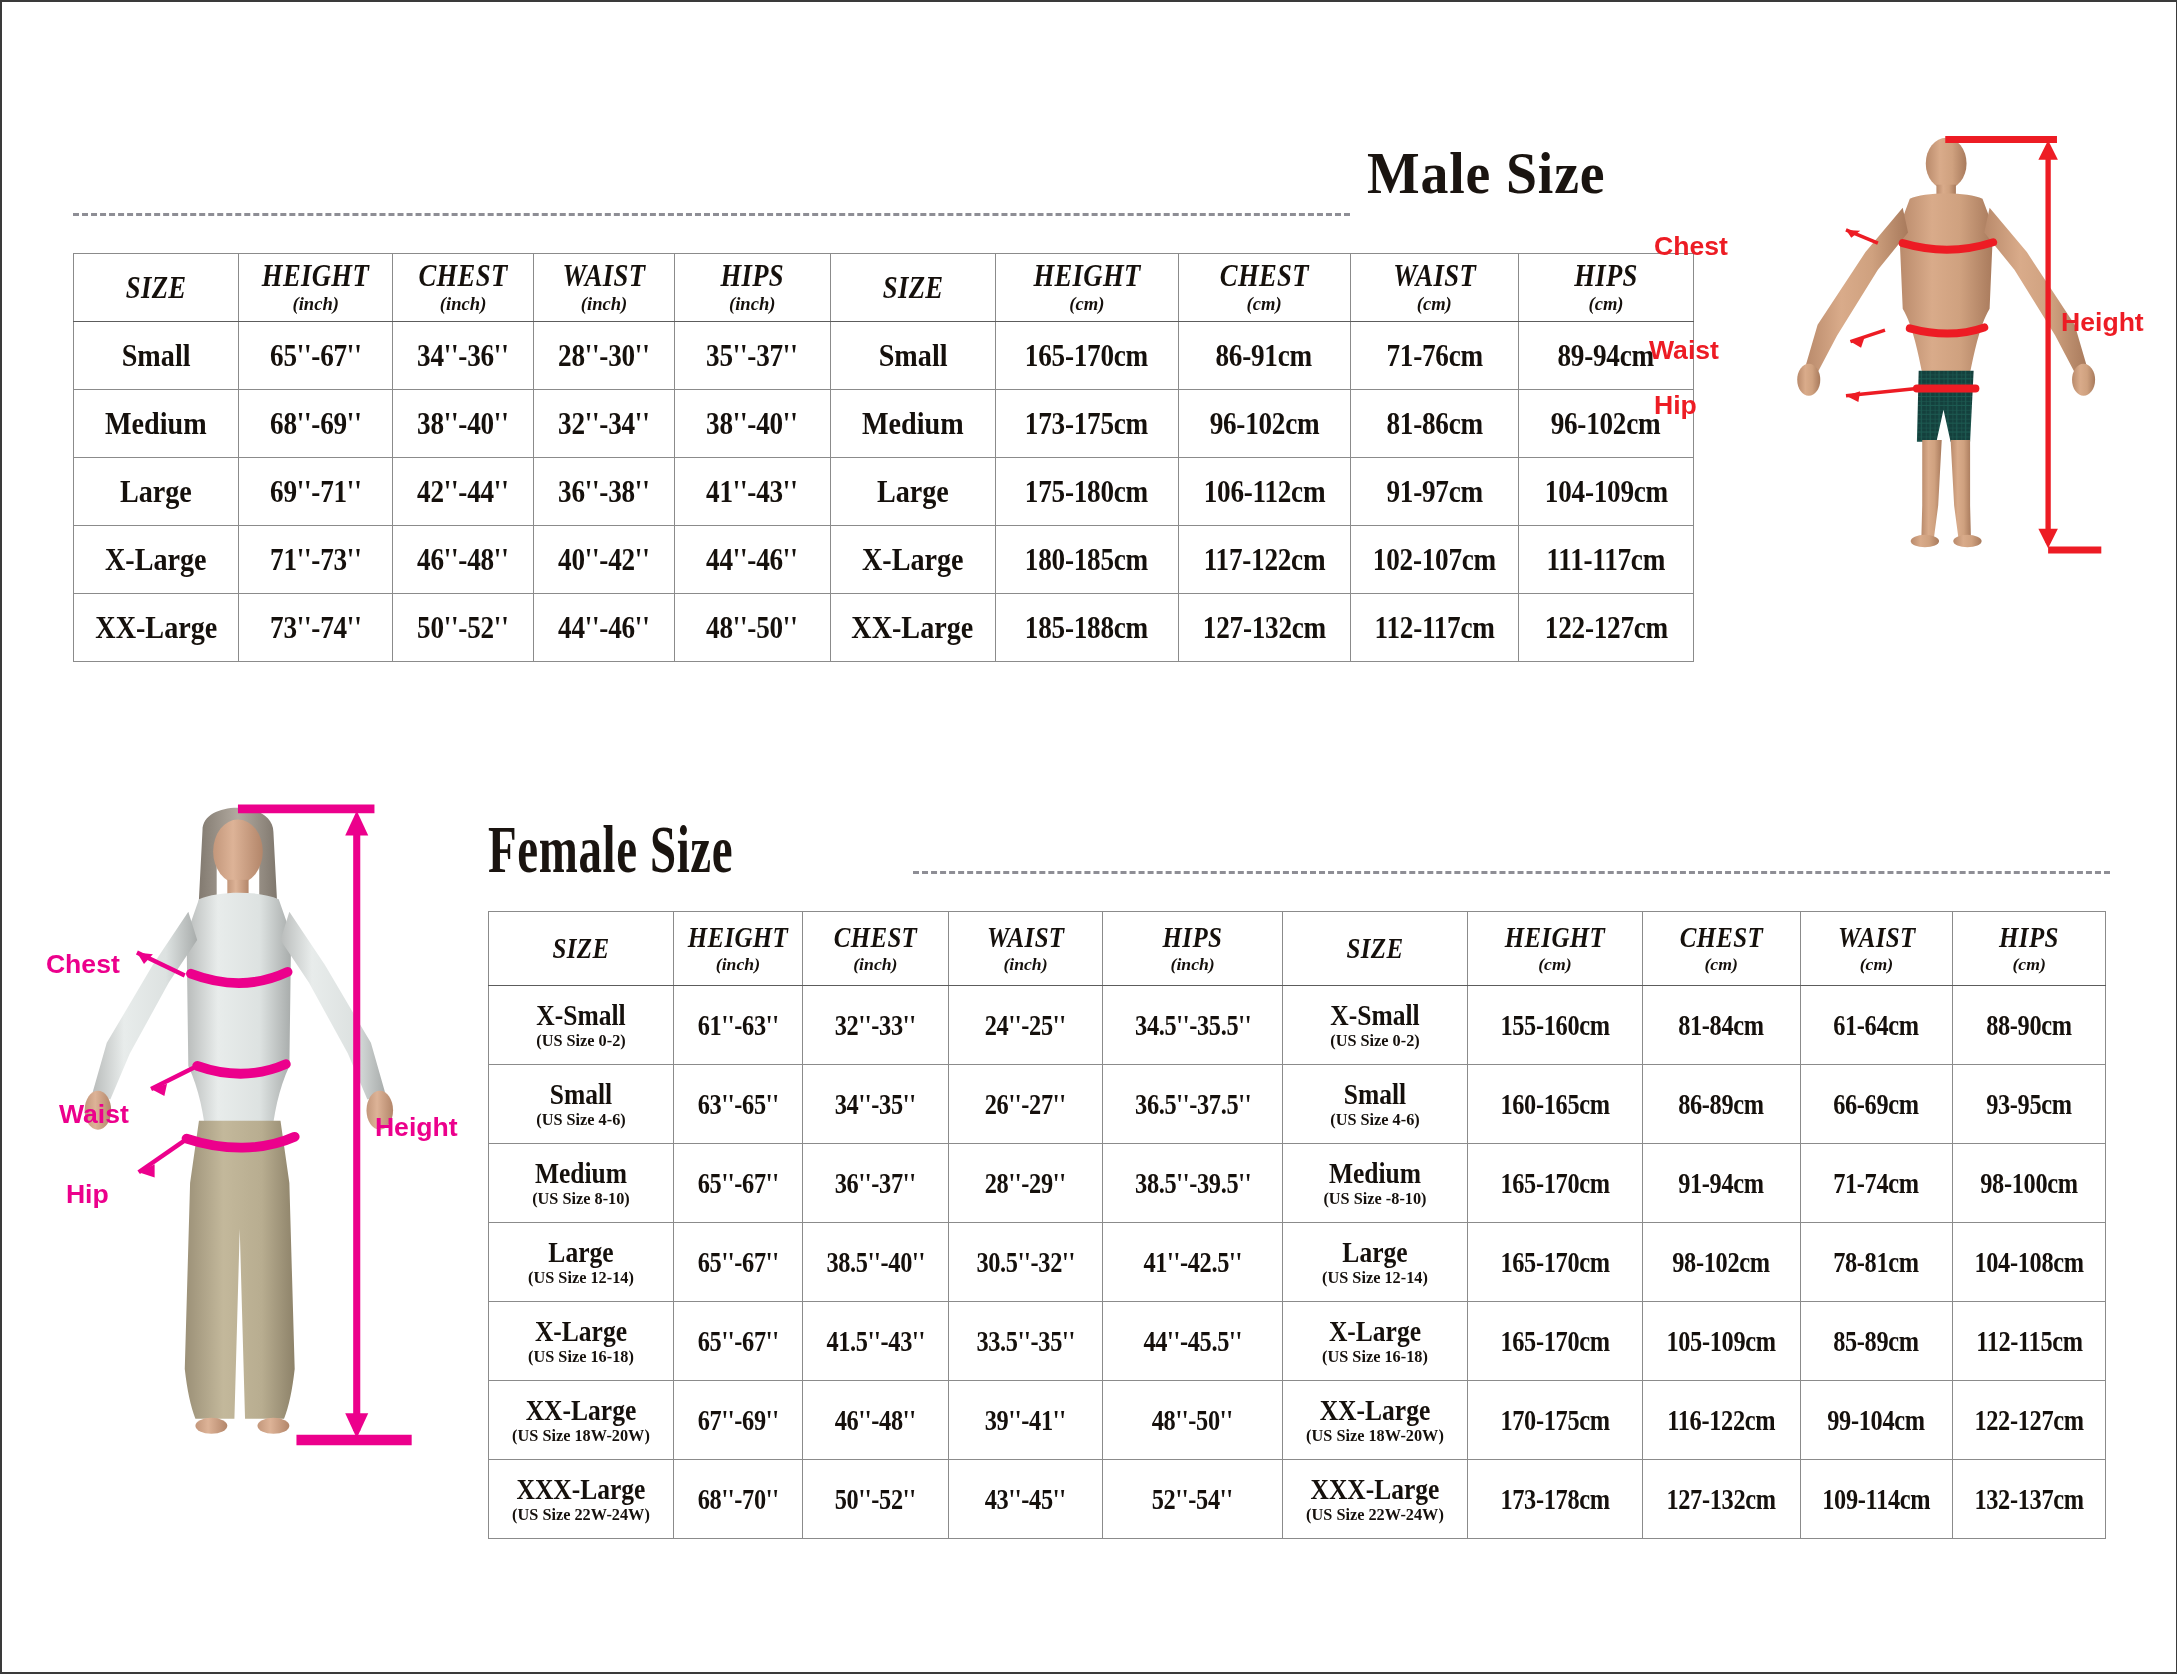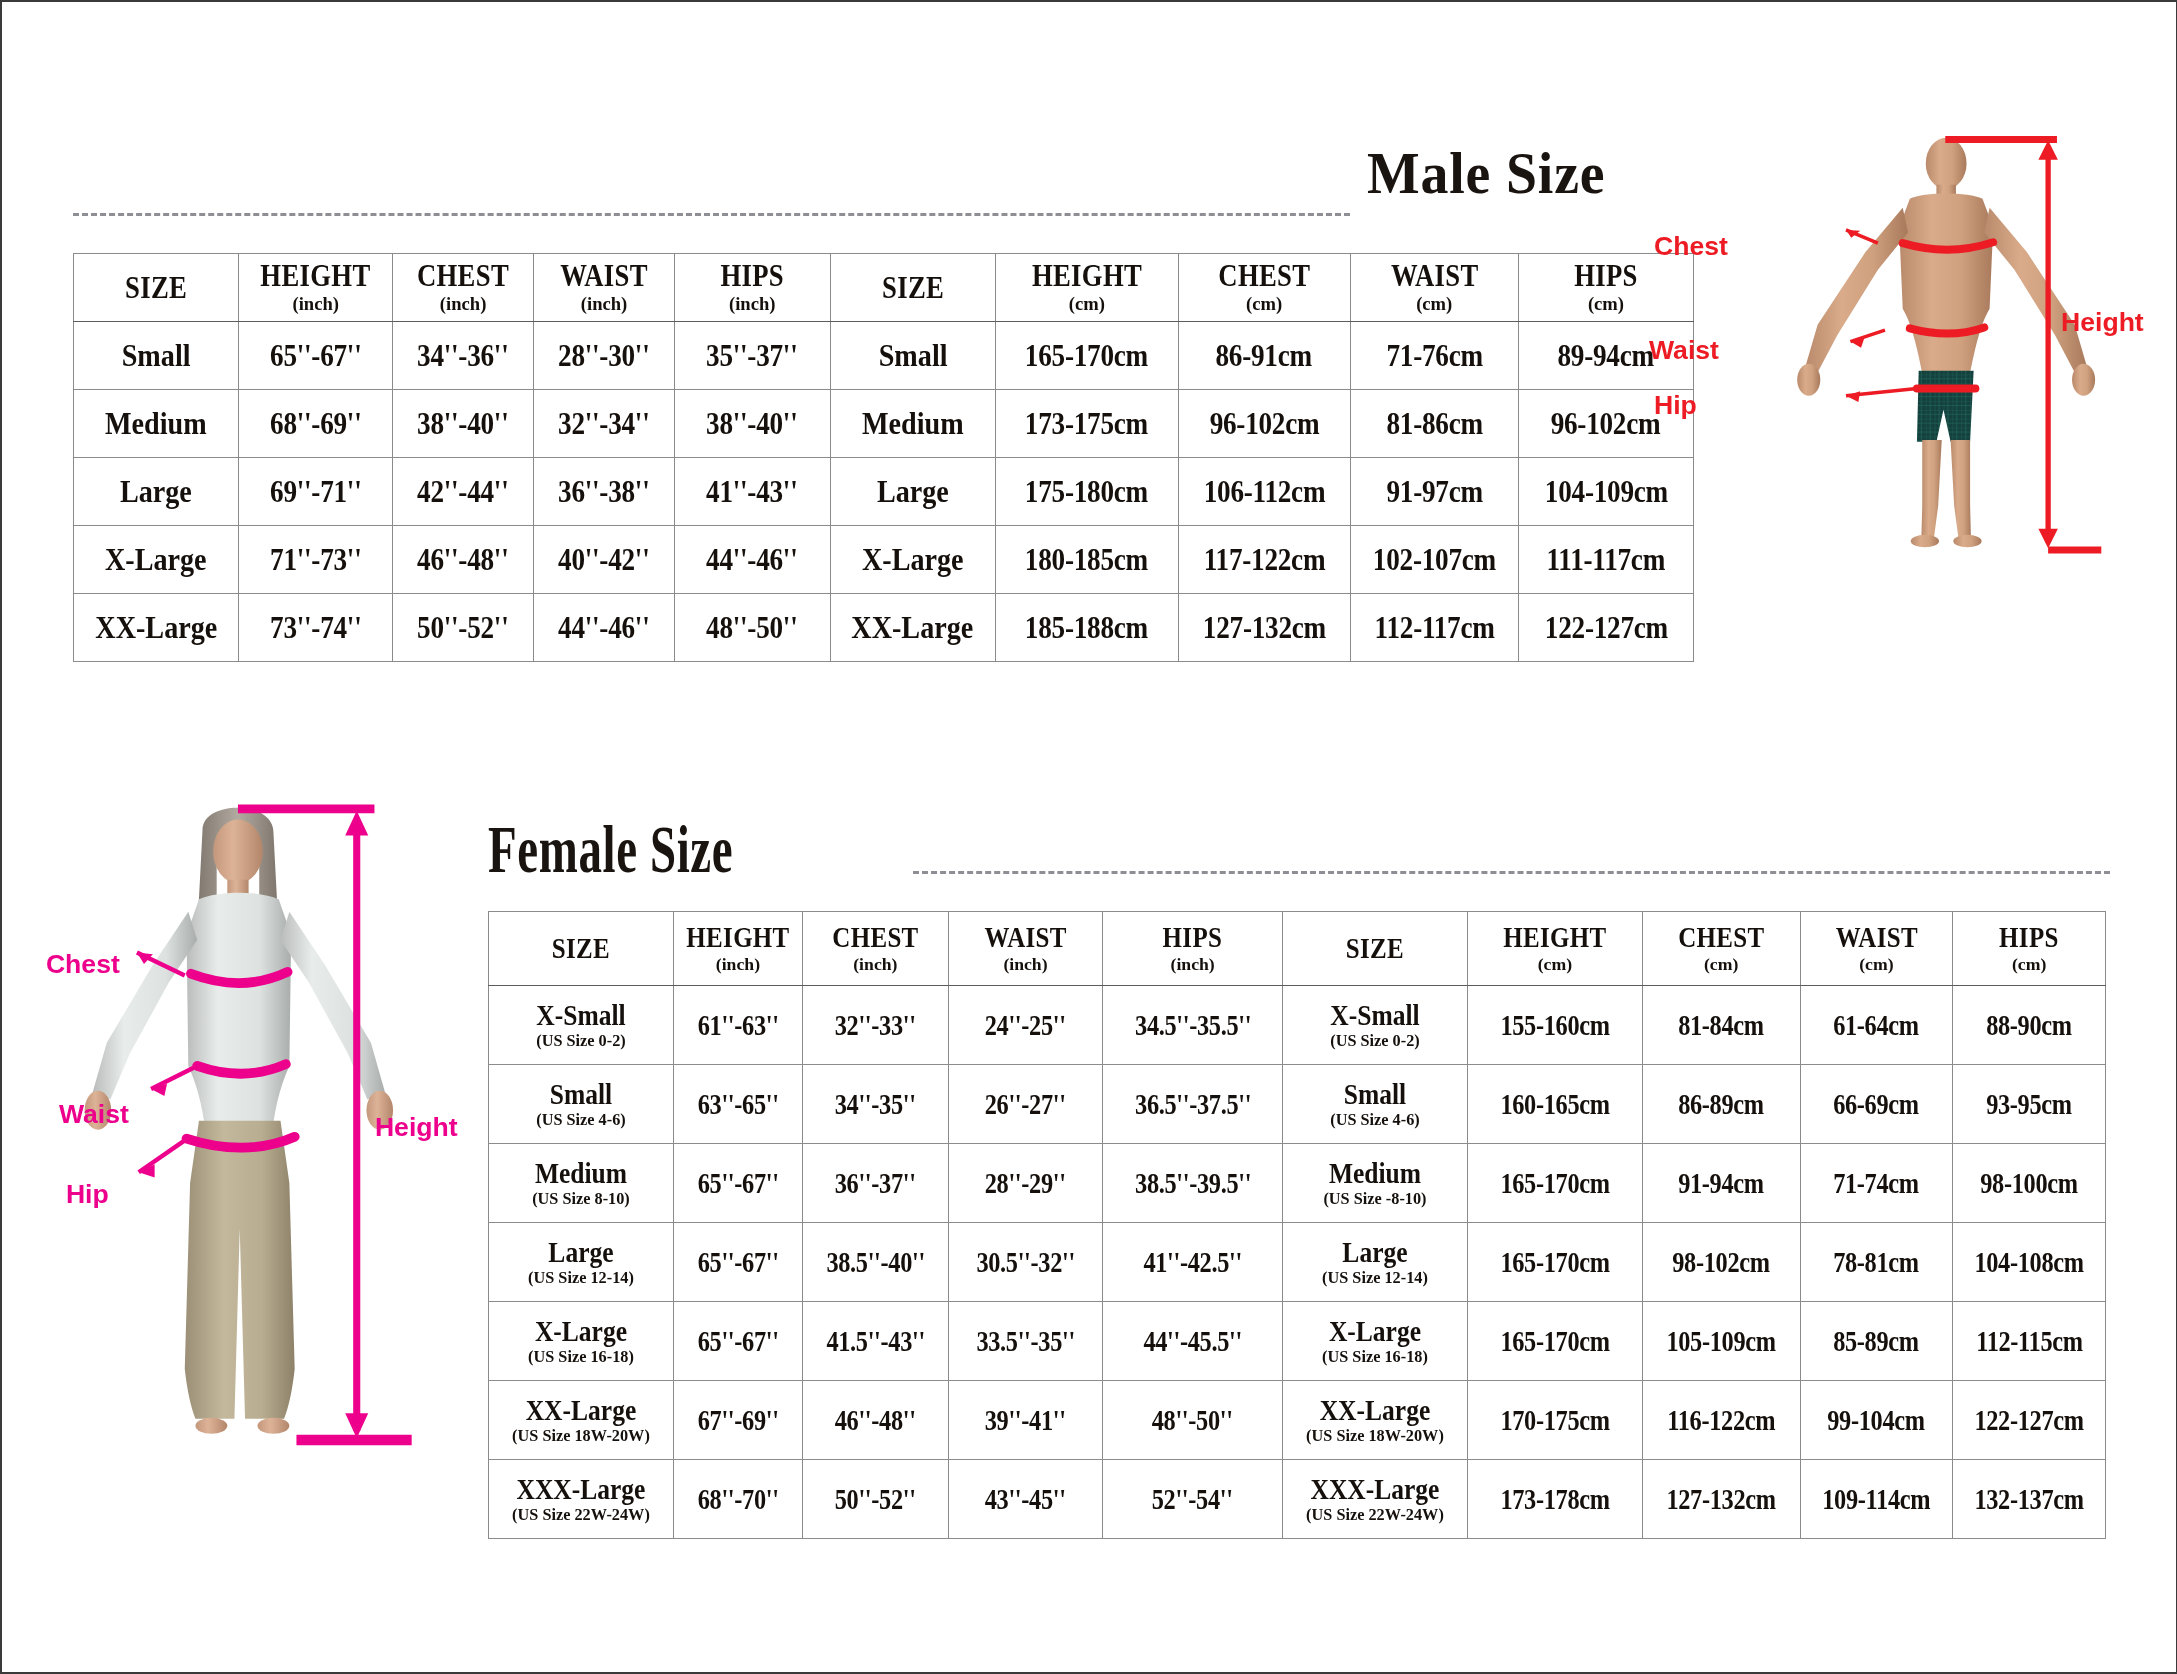--- a/index.html
+++ b/index.html
@@ -60,20 +60,21 @@
   table.size-table td, table.size-table th {
     border: 1.8px solid #8b8b8b;
     text-align: center;
     vertical-align: middle;
     color: #15100c;
     font-family: "Liberation Serif", serif;
     padding: 0;
   }
   table.size-table thead th {
     border-bottom: 1.8px solid #5c5c5c;
+    font-style: italic;
   }
 
   
   #male-table { left: 71px; top: 251px; width: 1621px; }
   #male-table thead th { height: 67px; }
   #male-table tbody td { height: 67px; }
   #male-table .hdr-main {
     display: block;
     font-size: 31px;
     font-weight: bold;

